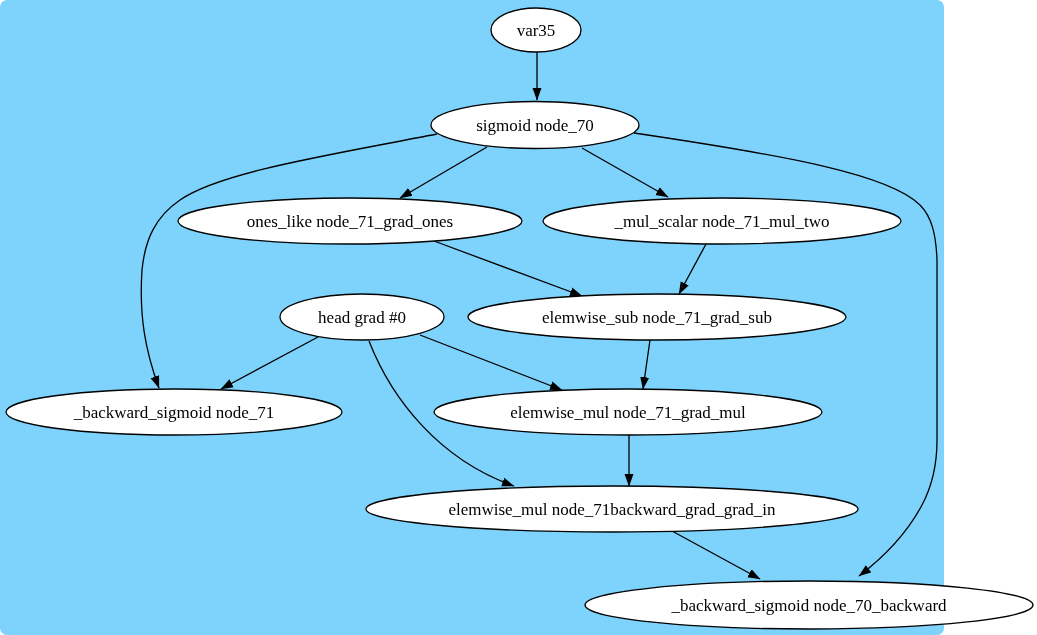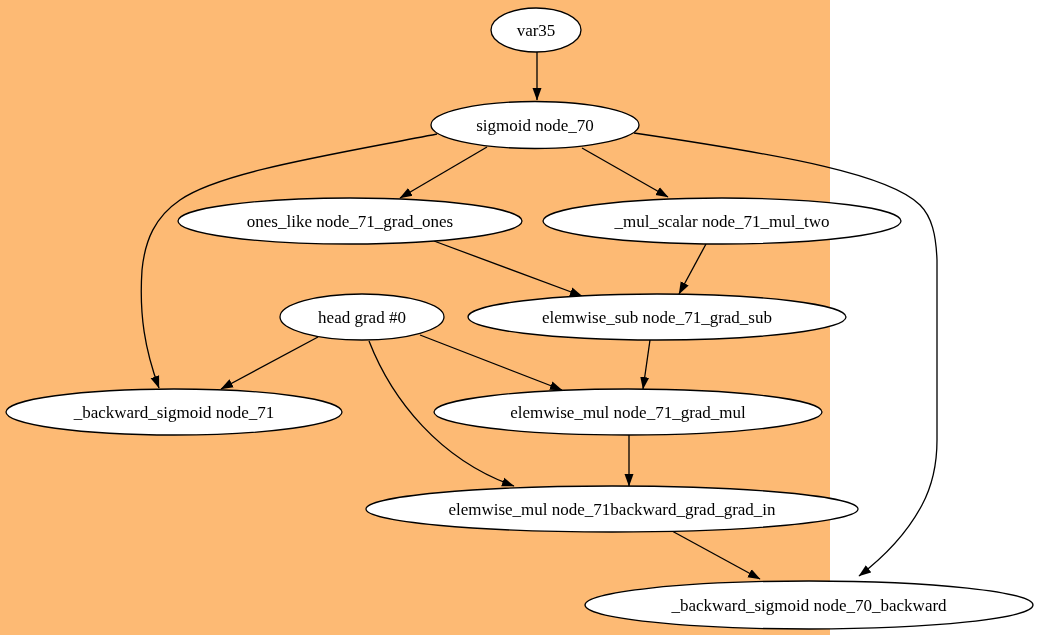--- a/index.html
+++ b/index.html
@@ -6,23 +6,24 @@
     margin: 0;
     padding: 0;
     background: #ffffff;
     width: 1037px;
     height: 635px;
     overflow: hidden;
     font-family: "Liberation Serif", "DejaVu Serif", serif;
   }
   .graph-wrap {
     position: relative;
-    width: 830px;
+    width: 944px;
     height: 635px;
-    background: #fdba74;
+    background: #7dd3fc;
+    border-radius: 7px;
   }
   svg {
     display: block;
   }
   .node-ellipse {
     fill: #ffffff;
     stroke-width: 1.3px;
   }
   .node-label {
     font-family: "Liberation Serif", "DejaVu Serif", serif;

